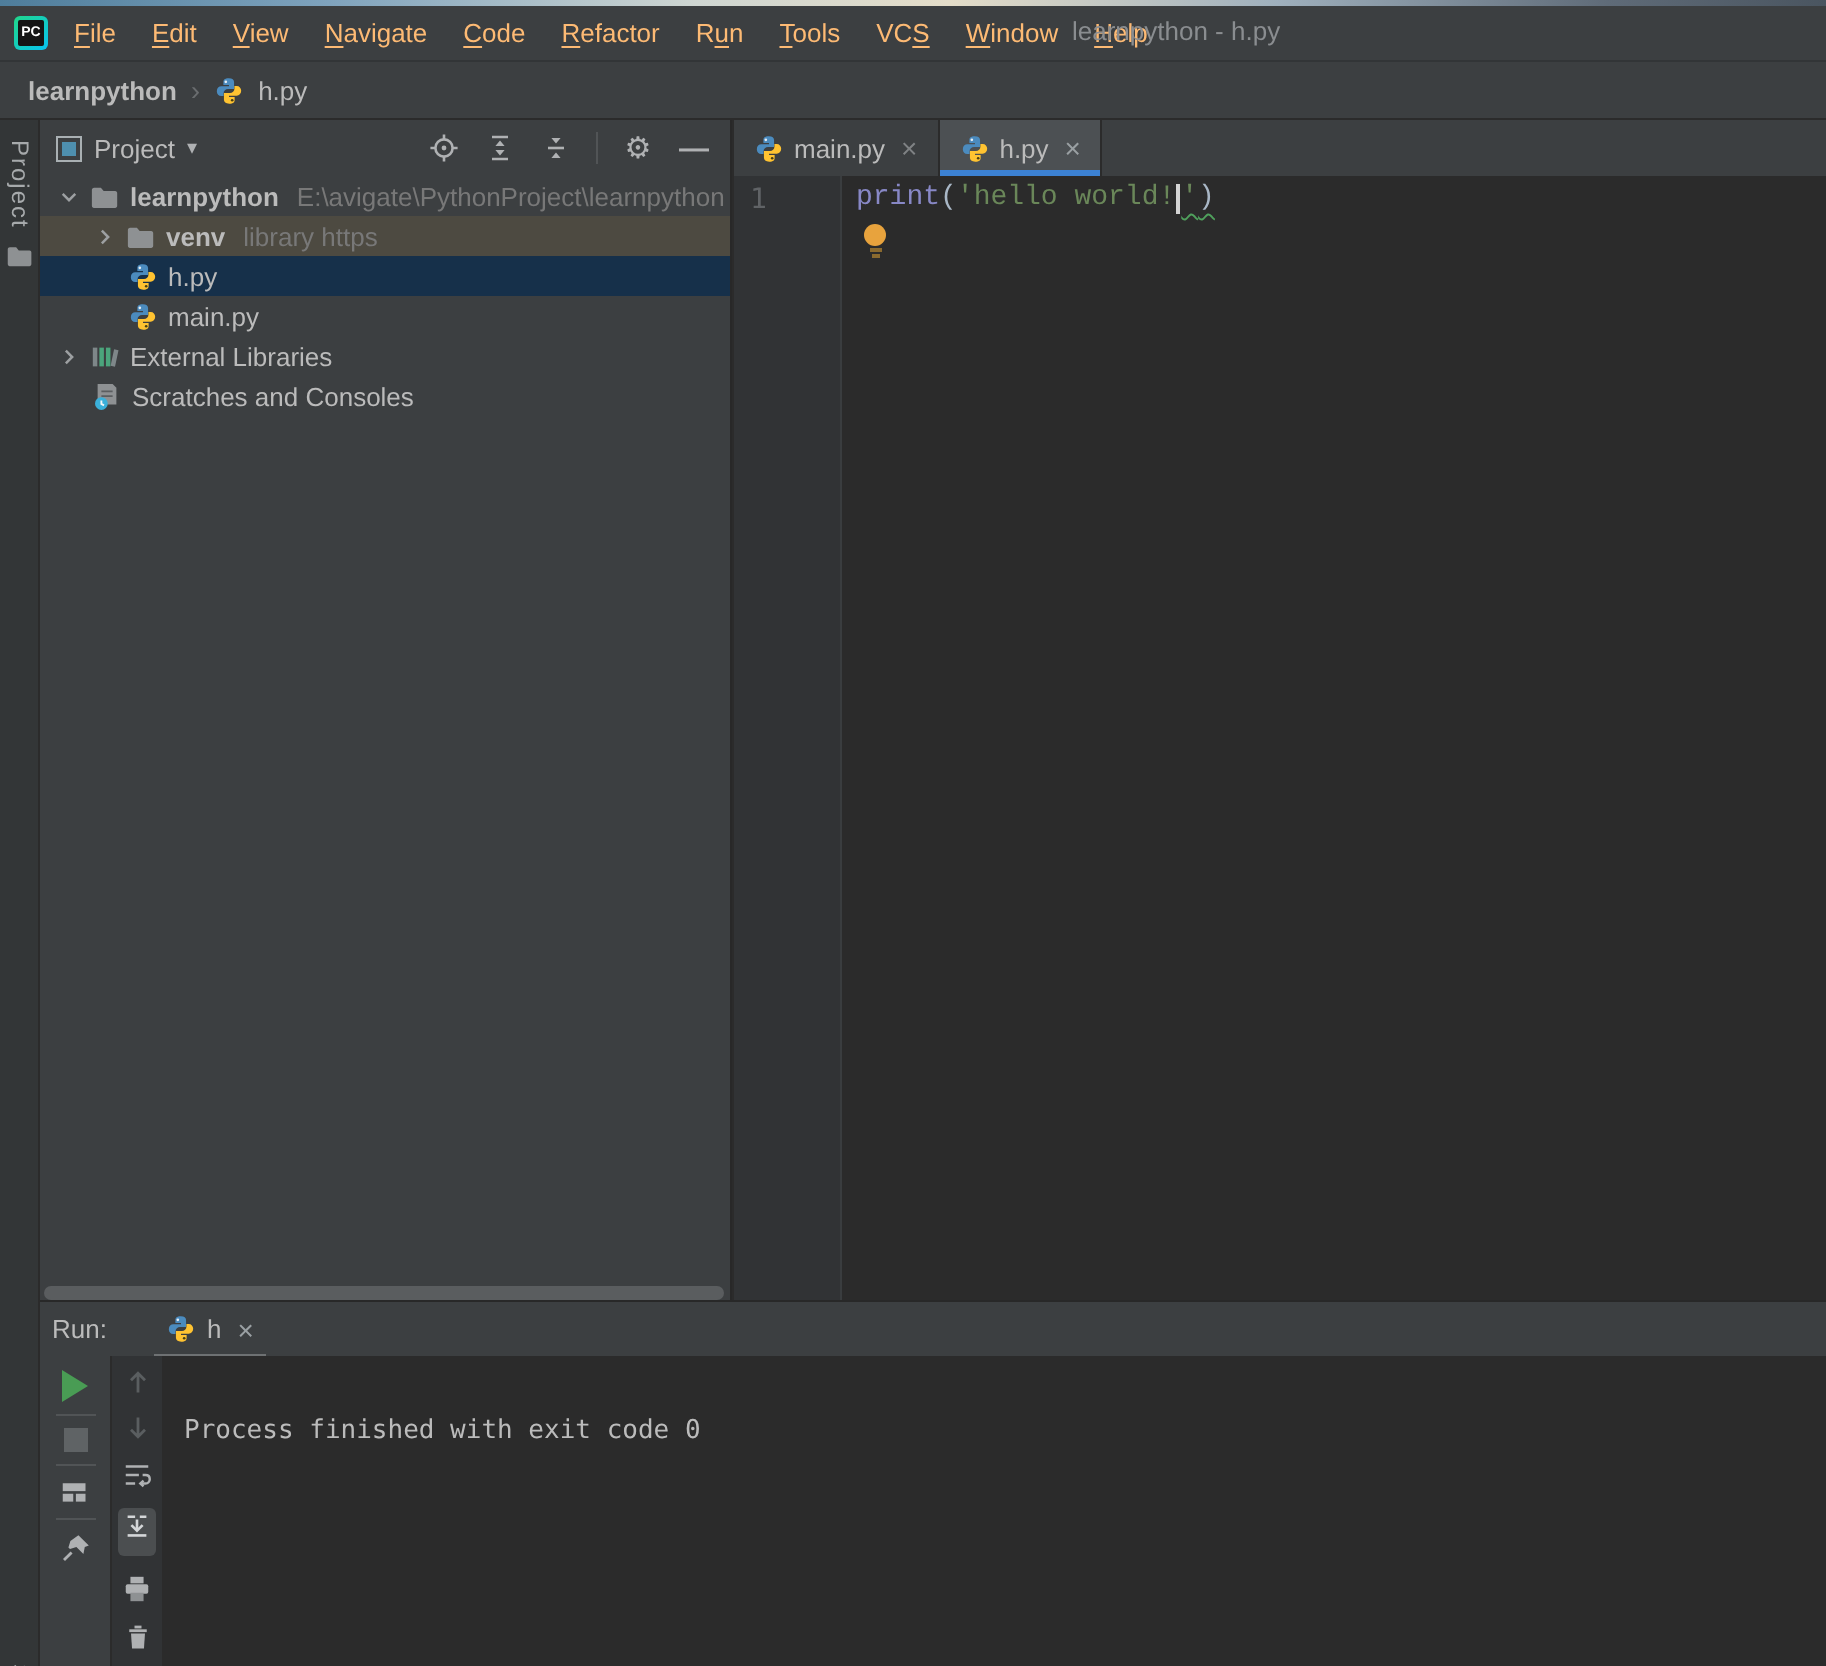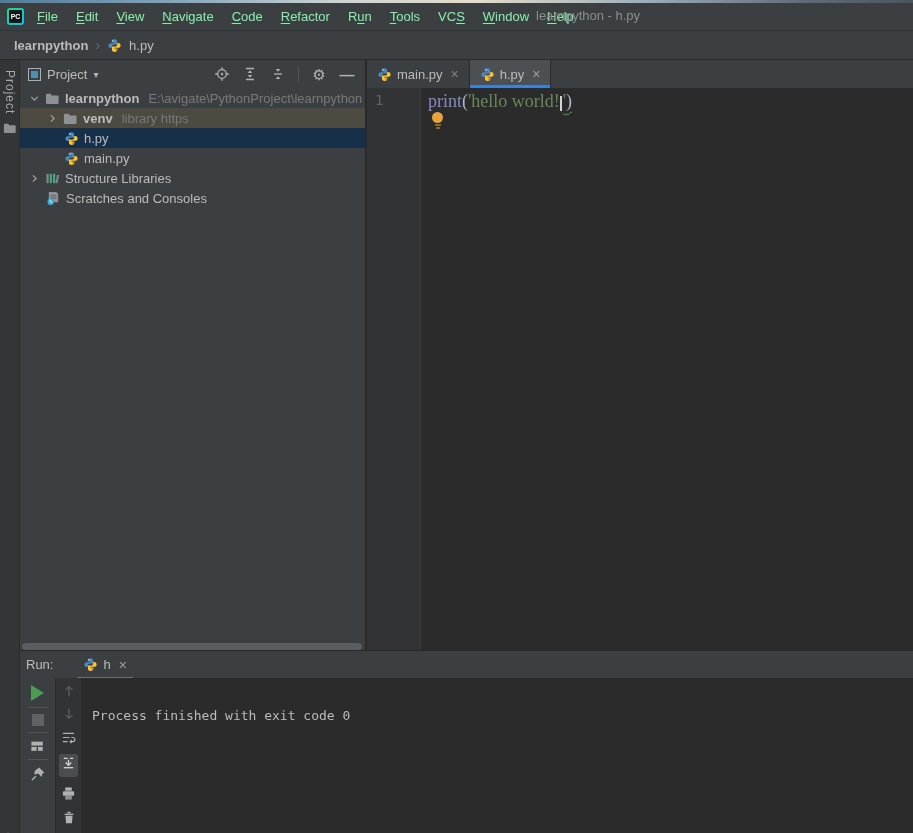--- a/index.html
+++ b/index.html
@@ -9,21 +9,21 @@
 
   
   .titlebar { position:absolute; left:0; top:0; width:913px; height:30px; background:#3C3F41; }
   .desktop-sliver { position:absolute; left:0; top:0; width:913px; height:3px;
     background:linear-gradient(90deg,#4e7d9b 0%,#7fa3bd 18%,#cfd6d2 38%,#e4ddc9 52%,#9fb0bd 70%,#5f6b78 88%,#4a5560 100%); }
   .logo { position:absolute; left:7px; top:8px; width:17px; height:17px; border-radius:3px;
     border:2px solid transparent;
     background:linear-gradient(#151515,#151515) padding-box, linear-gradient(135deg,#21d789,#07c3f2) border-box;
     color:#fff; font-size:7px; font-weight:bold; display:flex; align-items:center; justify-content:center; }
   .menu-bar { position:absolute; left:28px; top:3px; height:27px; display:flex; align-items:center; }
-  .menu-item { padding:0 9px; font-size:13px; color:#86efac; cursor:default; }
+  .menu-item { padding:0 9px; font-size:13px; color:#fdba74; cursor:default; }
   .menu-item u { text-underline-offset:2px; }
   .window-title { position:absolute; left:536px; top:8px; font-size:13px; color:#8A8D90; }
 
   
   .breadcrumbs { position:absolute; left:0; top:30px; width:913px; height:30px; background:#3C3F41;
     border-top:1px solid #323537; border-bottom:1px solid #2B2B2B;
     display:flex; align-items:center; padding-left:14px; gap:7px; }
   .bc-project { font-size:13px; font-weight:bold; color:#BBBBBB; }
   .bc-sep { color:#6A6D6F; font-size:14px; }
   .bc-file { font-size:13px; color:#BBBBBB; }
@@ -73,21 +73,21 @@
   .tab-underline { position:absolute; left:0; bottom:0; width:100%; height:3px; background:#3C82D4; }
   .tab-close { color:#9AA0A3; font-size:14px; margin-left:3px; }
   .tab .dim-close { color:#7F8284; }
 
   .editor-body { position:absolute; left:0; top:28px; width:546px; height:562px; }
   .gutter { position:absolute; left:0; top:0; width:54px; height:562px; background:#313335;
     border-right:1px solid #3A3D3F; }
   .line-num { position:absolute; left:8px; top:4px; color:#606366; font-size:14px;
     font-family:"DejaVu Sans Mono", monospace; }
   .code { position:absolute; left:55px; top:0; right:0; height:562px; }
-  .code-line { padding:3px 0 0 6px; font-family:Liberation Serif, serif; font-size:18px;
+  .code-line { padding:3px 0 0 6px; font-family:Liberation Mono, monospace; font-size:14px;
     white-space:pre; }
   .tok-kw { color:#8888C6; }
   .tok-s  { color:#6A8759; }
   .tok-p  { color:#A9B7C6; }
   .sq { text-decoration:underline wavy #4FA15C 1px; text-underline-offset:4px; }
   .caret-cursor { display:inline-block; width:2px; height:15px; background:#D4D4D4;
     vertical-align:text-bottom; margin:0 1px 0 0; }
   .bulb { position:absolute; left:10px; top:24px; width:12px; height:16px; }
   .bulb-glass { width:11px; height:11px; border-radius:50%; background:#E8A33D; }
   .bulb-base { width:6px; height:2px; background:#8A6A2F; margin:1px auto 0; }
@@ -252,21 +252,21 @@
           <svg width="11" height="11" viewBox="0 0 14 14" stroke="#9DA0A2" stroke-width="1.6" fill="none">
               <path d="M5 3l4 4-4 4"></path>
             </svg>
         </span>
         <svg width="15" height="15" viewBox="0 0 16 16">
           <rect x="1.5" y="3" width="2.4" height="10" fill="#7E8789"></rect>
           <rect x="5" y="3" width="2.4" height="10" fill="#4BA57C"></rect>
           <rect x="8.5" y="3" width="2.4" height="10" fill="#4BA57C"></rect>
           <rect x="12" y="4" width="2.4" height="9" fill="#7E8789" transform="rotate(12 13 8)"></rect>
         </svg>
-        <span>Structure Libraries</span>
+        <span>External Libraries</span>
       </div>
       <div class="tree-row ind2">
         <svg width="15" height="15" viewBox="0 0 16 16">
           <path fill="#8E9193" d="M3 1h8l2 2v9H3z"></path>
           <path stroke="#5B5E60" stroke-width="1" d="M5 5h6M5 7.5h6"></path>
           <circle cx="5" cy="11.5" r="3.4" fill="#3BB0DA"></circle>
           <path stroke="#F2F6F8" stroke-width="1" fill="none" d="M5 9.8v1.9l1.4.8"></path>
         </svg>
         <span>Scratches and Consoles</span>
       </div>

